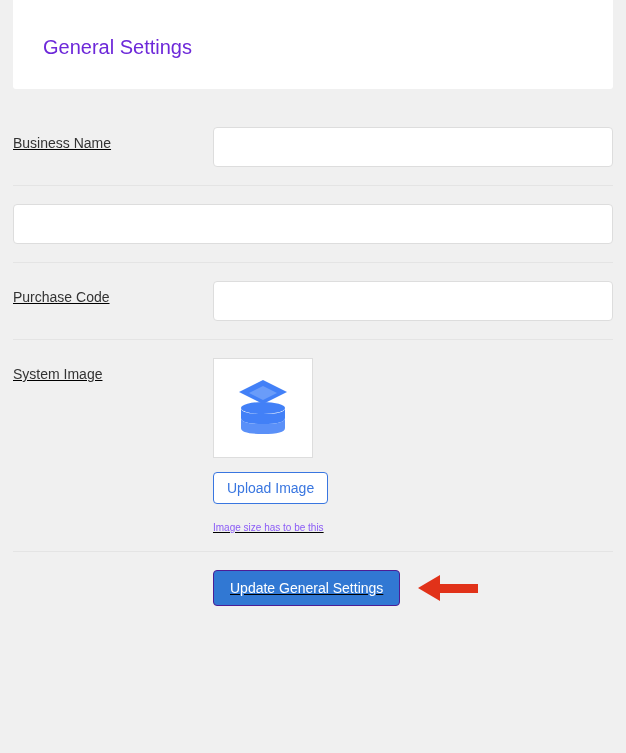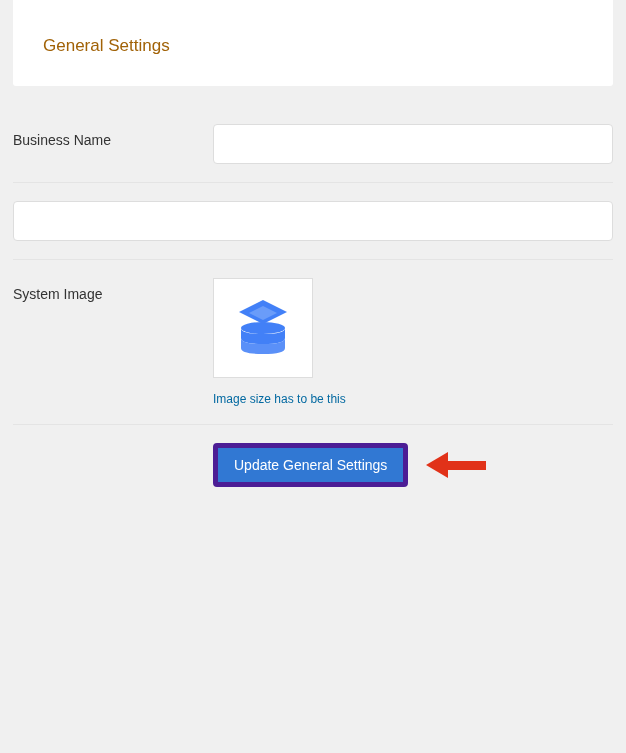--- a/index.html
+++ b/index.html
@@ -14,26 +14,27 @@
       height: 753px;
       overflow: hidden;
     }
     .card-header {
       background: #ffffff;
       padding: 36px 30px 30px 30px;
       margin: 0 13px 0 13px;
       border-radius: 0 0 3px 3px;
     }
     .card-header h2 {
-      font-size: 17px;
+      font-size: 20px;
       font-weight: 500;
-      color: #a16207;
+      color: #6d28d9;
     }
     .form-area {
       padding: 20px 13px 0 13px;
+      text-decoration: underline;
     }
     .form-row {
       display: flex;
       align-items: flex-start;
       padding: 18px 0;
       border-bottom: 1px solid #e4e4e4;
     }
     .form-row.no-border {
       border-bottom: none;
     }
@@ -71,37 +72,37 @@
       border: 1px solid #3976e0;
       color: #3976e0;
       background: #fff;
       padding: 7px 13px;
       border-radius: 4px;
       font-size: 14px;
       cursor: pointer;
       margin-bottom: 4px;
     }
     .help-text {
-      font-size: 12px;
-      color: #0369a1;
-      margin-top: 0;
+      font-size: 10px;
+      color: #8b5cf6;
+      margin-top: 14px;
     }
     .submit-row {
       display: flex;
       align-items: center;
       padding: 18px 0;
     }
     .submit-spacer {
       width: 200px;
       flex-shrink: 0;
     }
     .btn-primary {
       background: #3178d3;
       color: #fff;
-      border: 5px solid #4c1d95;
+      border: 1px solid #4c1d95;
       padding: 9px 16px;
       font-size: 14px;
       border-radius: 4px;
       cursor: pointer;
     }
     .annotation-arrow {
       display: inline-flex;
       align-items: center;
       margin-left: 18px;
     }
@@ -137,37 +138,44 @@
     </div>
   </div>
 
   <div class="form-row">
     <div class="form-control-wrap">
       <input type="text" class="text-input" value="" style="">
     </div>
   </div>
 
 
+  <div class="form-row">
+    <div class="form-label">Purchase Code</div>
+    <div class="form-control-wrap">
+      <input type="text" class="text-input" value="" style="">
+    </div>
+  </div>
 
   <div class="form-row no-border">
     <div class="form-label">System Image</div>
     <div class="form-control-wrap">
       <div class="logo-preview">
         <span>
           <svg width="64" height="64" viewBox="0 0 64 64">
             <g fill="#4280f7">
               <polygon points="32,6 8,18 32,30 56,18" fill="#4280f7"></polygon>
               <polygon points="32,12 18,19 32,26 46,19" fill="#6a9cf9"></polygon>
               <path d="M10 34 L10 44 Q10 50 32 50 Q54 50 54 44 L54 34 Q54 40 32 40 Q10 40 10 34 Z" fill="#4280f7"></path>
               <path d="M10 44 L10 54 Q10 60 32 60 Q54 60 54 54 L54 44 Q54 50 32 50 Q10 50 10 44 Z" fill="#5a90f8"></path>
               <ellipse cx="32" cy="34" rx="22" ry="6" fill="#4280f7"></ellipse>
             </g>
           </svg>
         </span>
       </div>
+      <button class="upload-btn">Upload Image</button>
       <div class="help-text">Image size has to be this</div>
     </div>
   </div>
 
   <div class="divider-top"></div>
 
   <div class="submit-row">
     <div class="submit-spacer"></div>
     <button class="btn-primary">Update General Settings</button>
     <span class="annotation-arrow">

